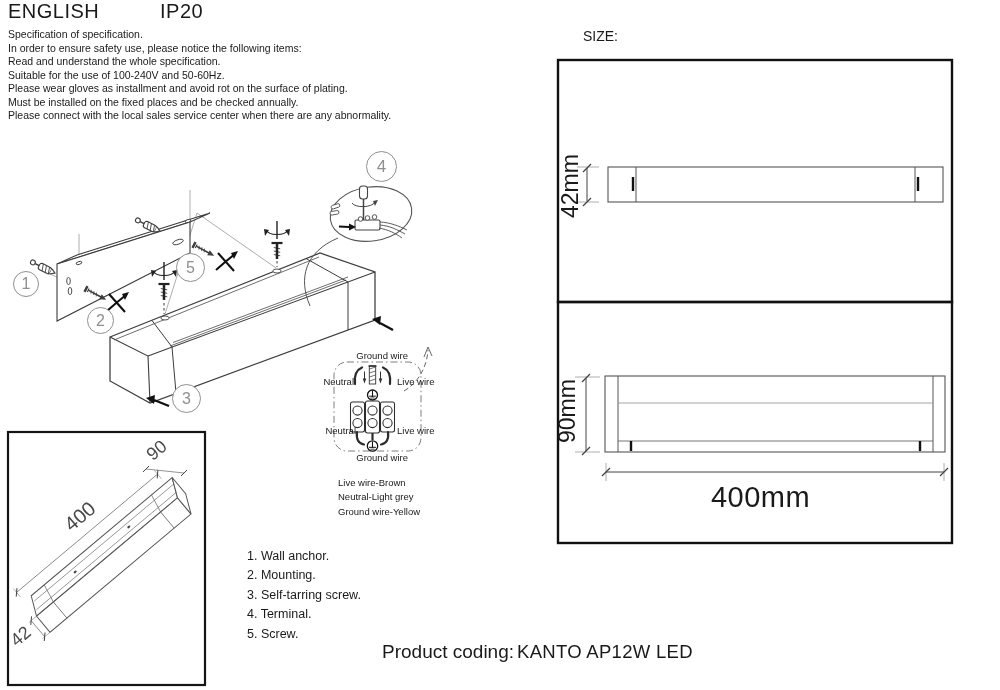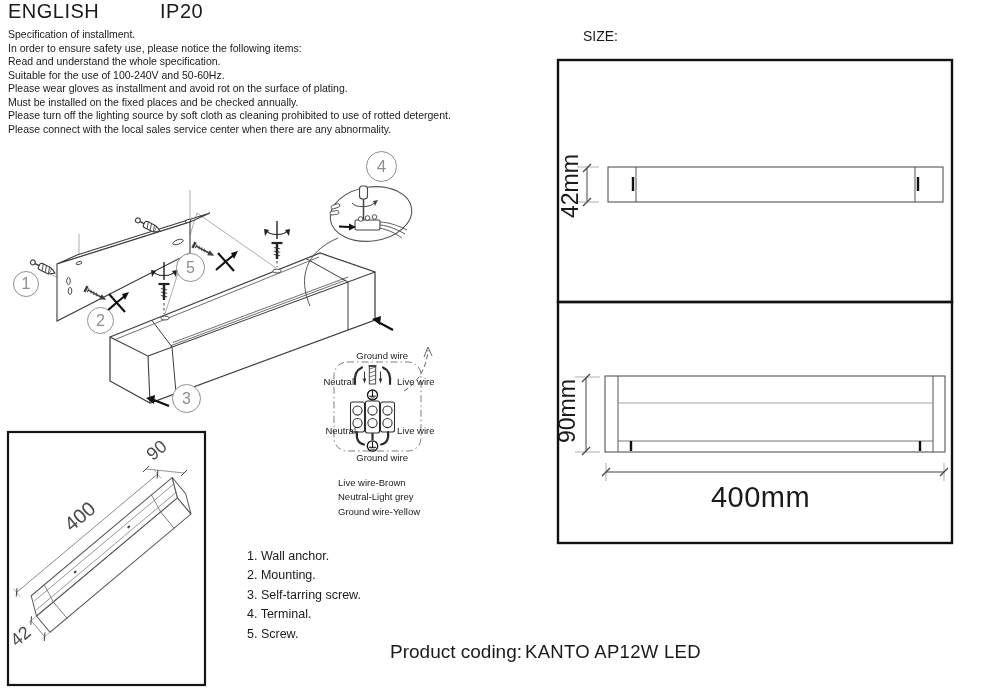--- a/index.html
+++ b/index.html
@@ -274,27 +274,26 @@
     <line x1="146" y1="469" x2="184" y2="473" stroke="#666" stroke-width="0.7"></line>
     <line x1="143" y1="472" x2="149" y2="466" stroke="#444" stroke-width="1"></line>
     <line x1="181" y1="476" x2="187" y2="470" stroke="#444" stroke-width="1"></line>
   </g>
 </svg>
 
 <div class="abs title" style="left:8px;top:0px;">ENGLISH</div>
 <div class="abs title" style="left:160px;top:0px;">IP20</div>
 
 <div class="abs spec" style="left:8px;top:28px;">
-  <div>Specification of installment.</div>
+  <div>Specification of specification.</div>
   <div>In order to ensure safety use, please notice the following items:</div>
   <div>Read and understand the whole specification.</div>
   <div>Suitable for the use of 100-240V and 50-60Hz.</div>
   <div>Please wear gloves as installment and avoid rot on the surface of plating.</div>
   <div>Must be installed on the fixed places and be checked annually.</div>
-  <div>Please turn off the lighting source by soft cloth as cleaning prohibited to use of rotted detergent.</div>
   <div>Please connect with the local sales service center when there are any abnormality.</div>
 </div>
 
 <div class="abs size-label" style="left:583px;top:28px;">SIZE:</div>
 
 <div class="abs dim-rot" style="left:540px;top:177px;width:58px;height:24px;">42mm</div>
 <div class="abs dim-rot" style="left:537px;top:402px;width:58px;height:24px;">90mm</div>
 <div class="abs dim-400" style="left:688px;top:481px;width:145px;">400mm</div>
 
 <div class="abs callout" style="left:13px;top:271px;width:24px;height:24px;">1</div>
@@ -321,16 +320,16 @@
 <div class="abs iso-dim" style="left:6px;top:626px;width:30px;font-size:18px;">42</div>
 
 <div class="abs parts" style="left:247px;top:547px;">
   <div>1. Wall anchor.</div>
   <div>2. Mounting.</div>
   <div>3. Self-tarring screw.</div>
   <div>4. Terminal.</div>
   <div>5. Screw.</div>
 </div>
 
-<div class="abs product" style="left:390px;top:641px;">
+<div class="abs product" style="left:382px;top:641px;">
   <span class="plabel">Product coding:</span>
   <span class="pcode">KANTO AP12W LED</span>
 </div>
 
 </body></html>

